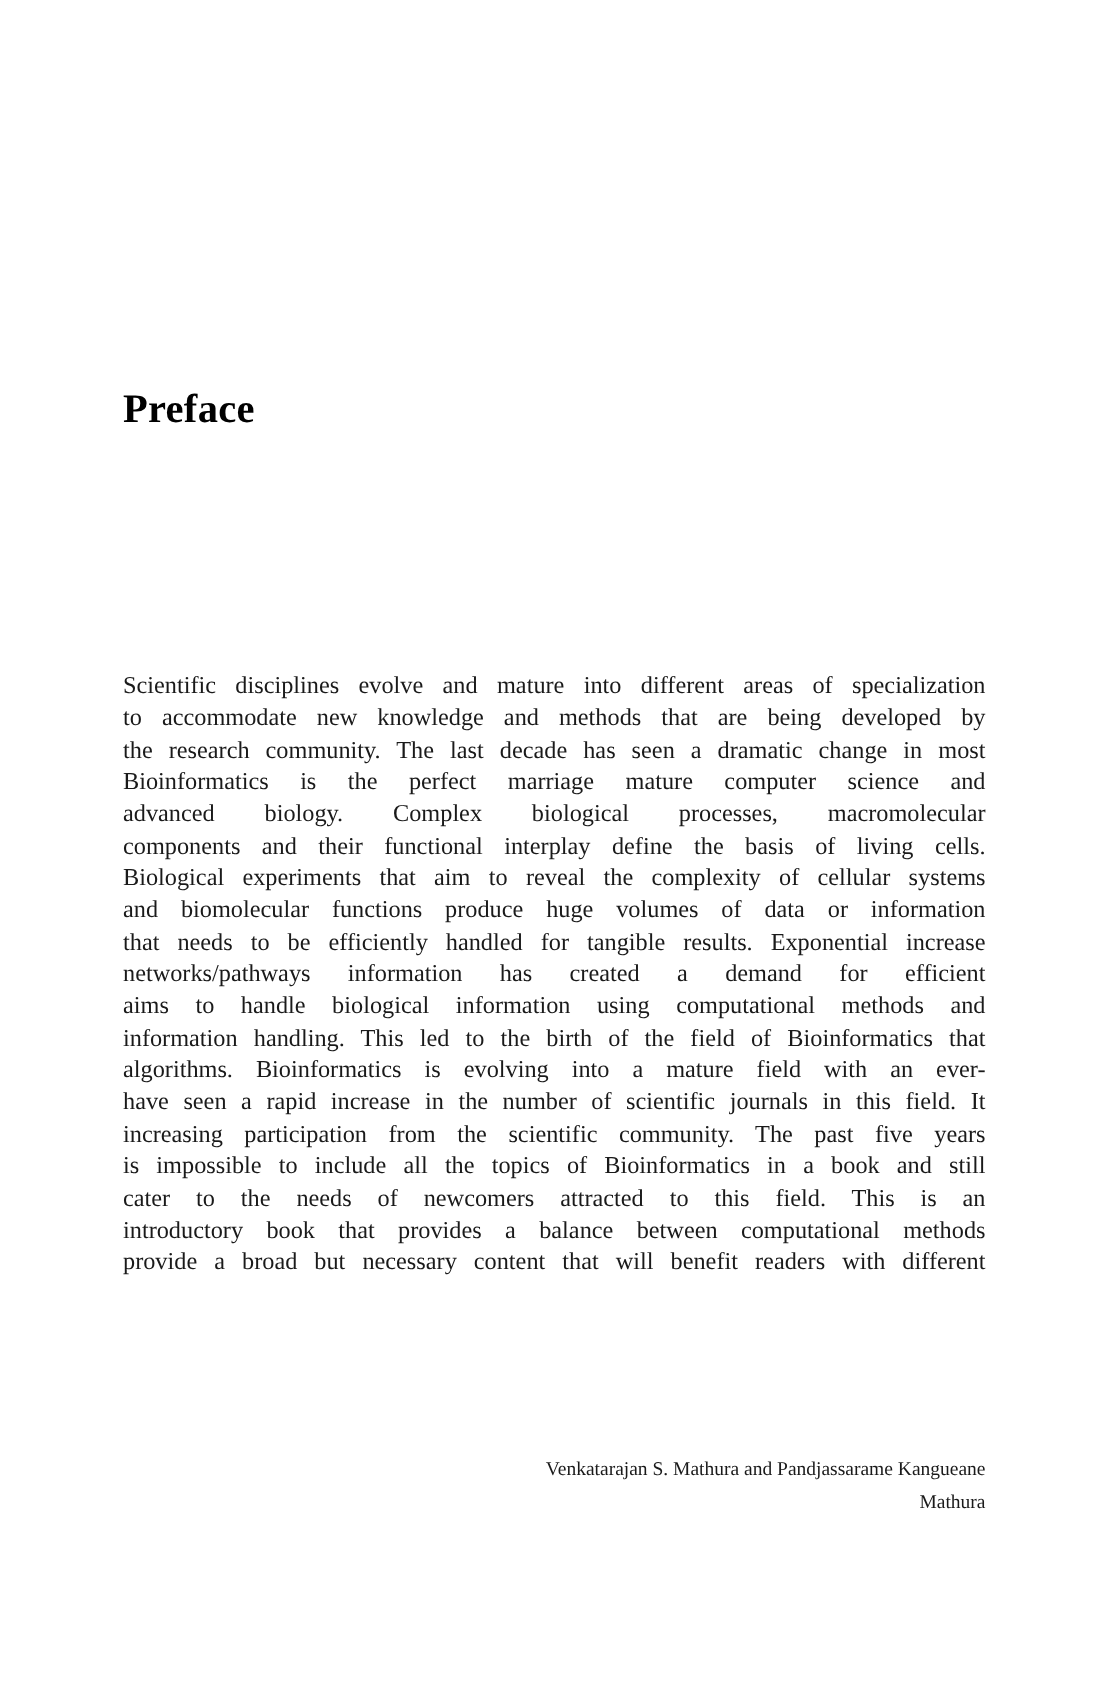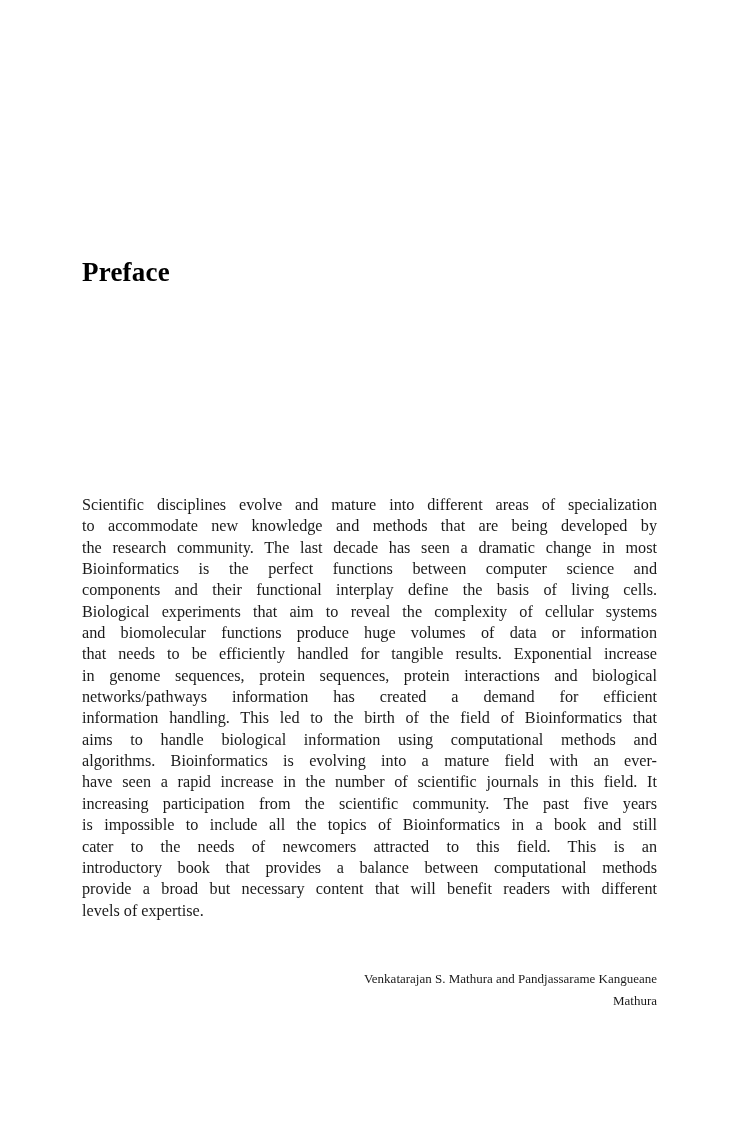--- a/index.html
+++ b/index.html
@@ -42,21 +42,20 @@
 
   
   .body-block {
     position: absolute;
     left: 82px;
     top: 447px;
     width: 575px;
     font-size: 16.2px;
     line-height: 21.35px;
     color: #1a1a1a;
-    margin-top: 48px;
   }
 
   
   .tline {
     display: block;
     width: 100%;
     text-align: justify;
     text-align-last: justify;
     white-space: pre-wrap;
   }
@@ -86,37 +85,36 @@
 <body>
 
 <div class="page">
 
   <h1 class="page-title">Preface</h1>
 
   <div class="body-block" id="preface-body">
       <span class="tline">Scientific disciplines evolve and mature into different areas of specialization</span>
       <span class="tline">to accommodate new knowledge and methods that are being developed by</span>
       <span class="tline">the research community. The last decade has seen a dramatic change in most</span>
-      <span class="tline">Bioinformatics is the perfect functions between computer science and</span>
+      <span class="tline">Bioinformatics is the perfect marriage mature computer science and</span>
+      <span class="tline">advanced biology. Complex biological processes, macromolecular</span>
       <span class="tline">components and their functional interplay define the basis of living cells.</span>
       <span class="tline">Biological experiments that aim to reveal the complexity of cellular systems</span>
       <span class="tline">and biomolecular functions produce huge volumes of data or information</span>
       <span class="tline">that needs to be efficiently handled for tangible results. Exponential increase</span>
-      <span class="tline">in genome sequences, protein sequences, protein interactions and biological</span>
       <span class="tline">networks/pathways information has created a demand for efficient</span>
+      <span class="tline">aims to handle biological information using computational methods and</span>
       <span class="tline">information handling. This led to the birth of the field of Bioinformatics that</span>
-      <span class="tline">aims to handle biological information using computational methods and</span>
       <span class="tline">algorithms. Bioinformatics is evolving into a mature field with an ever-</span>
       <span class="tline">have seen a rapid increase in the number of scientific journals in this field. It</span>
       <span class="tline">increasing participation from the scientific community. The past five years</span>
       <span class="tline">is impossible to include all the topics of Bioinformatics in a book and still</span>
       <span class="tline">cater to the needs of newcomers attracted to this field. This is an</span>
       <span class="tline">introductory book that provides a balance between computational methods</span>
       <span class="tline">provide a broad but necessary content that will benefit readers with different</span>
-      <span class="tline last">levels of expertise.</span>
     </div>
 
   <div class="signature" id="signature-block">
       <span class="sig-line">Venkatarajan S. Mathura and Pandjassarame Kangueane</span>
       <span class="sig-line">Mathura</span>
     </div>
 
 </div>
 
 </body></html>

